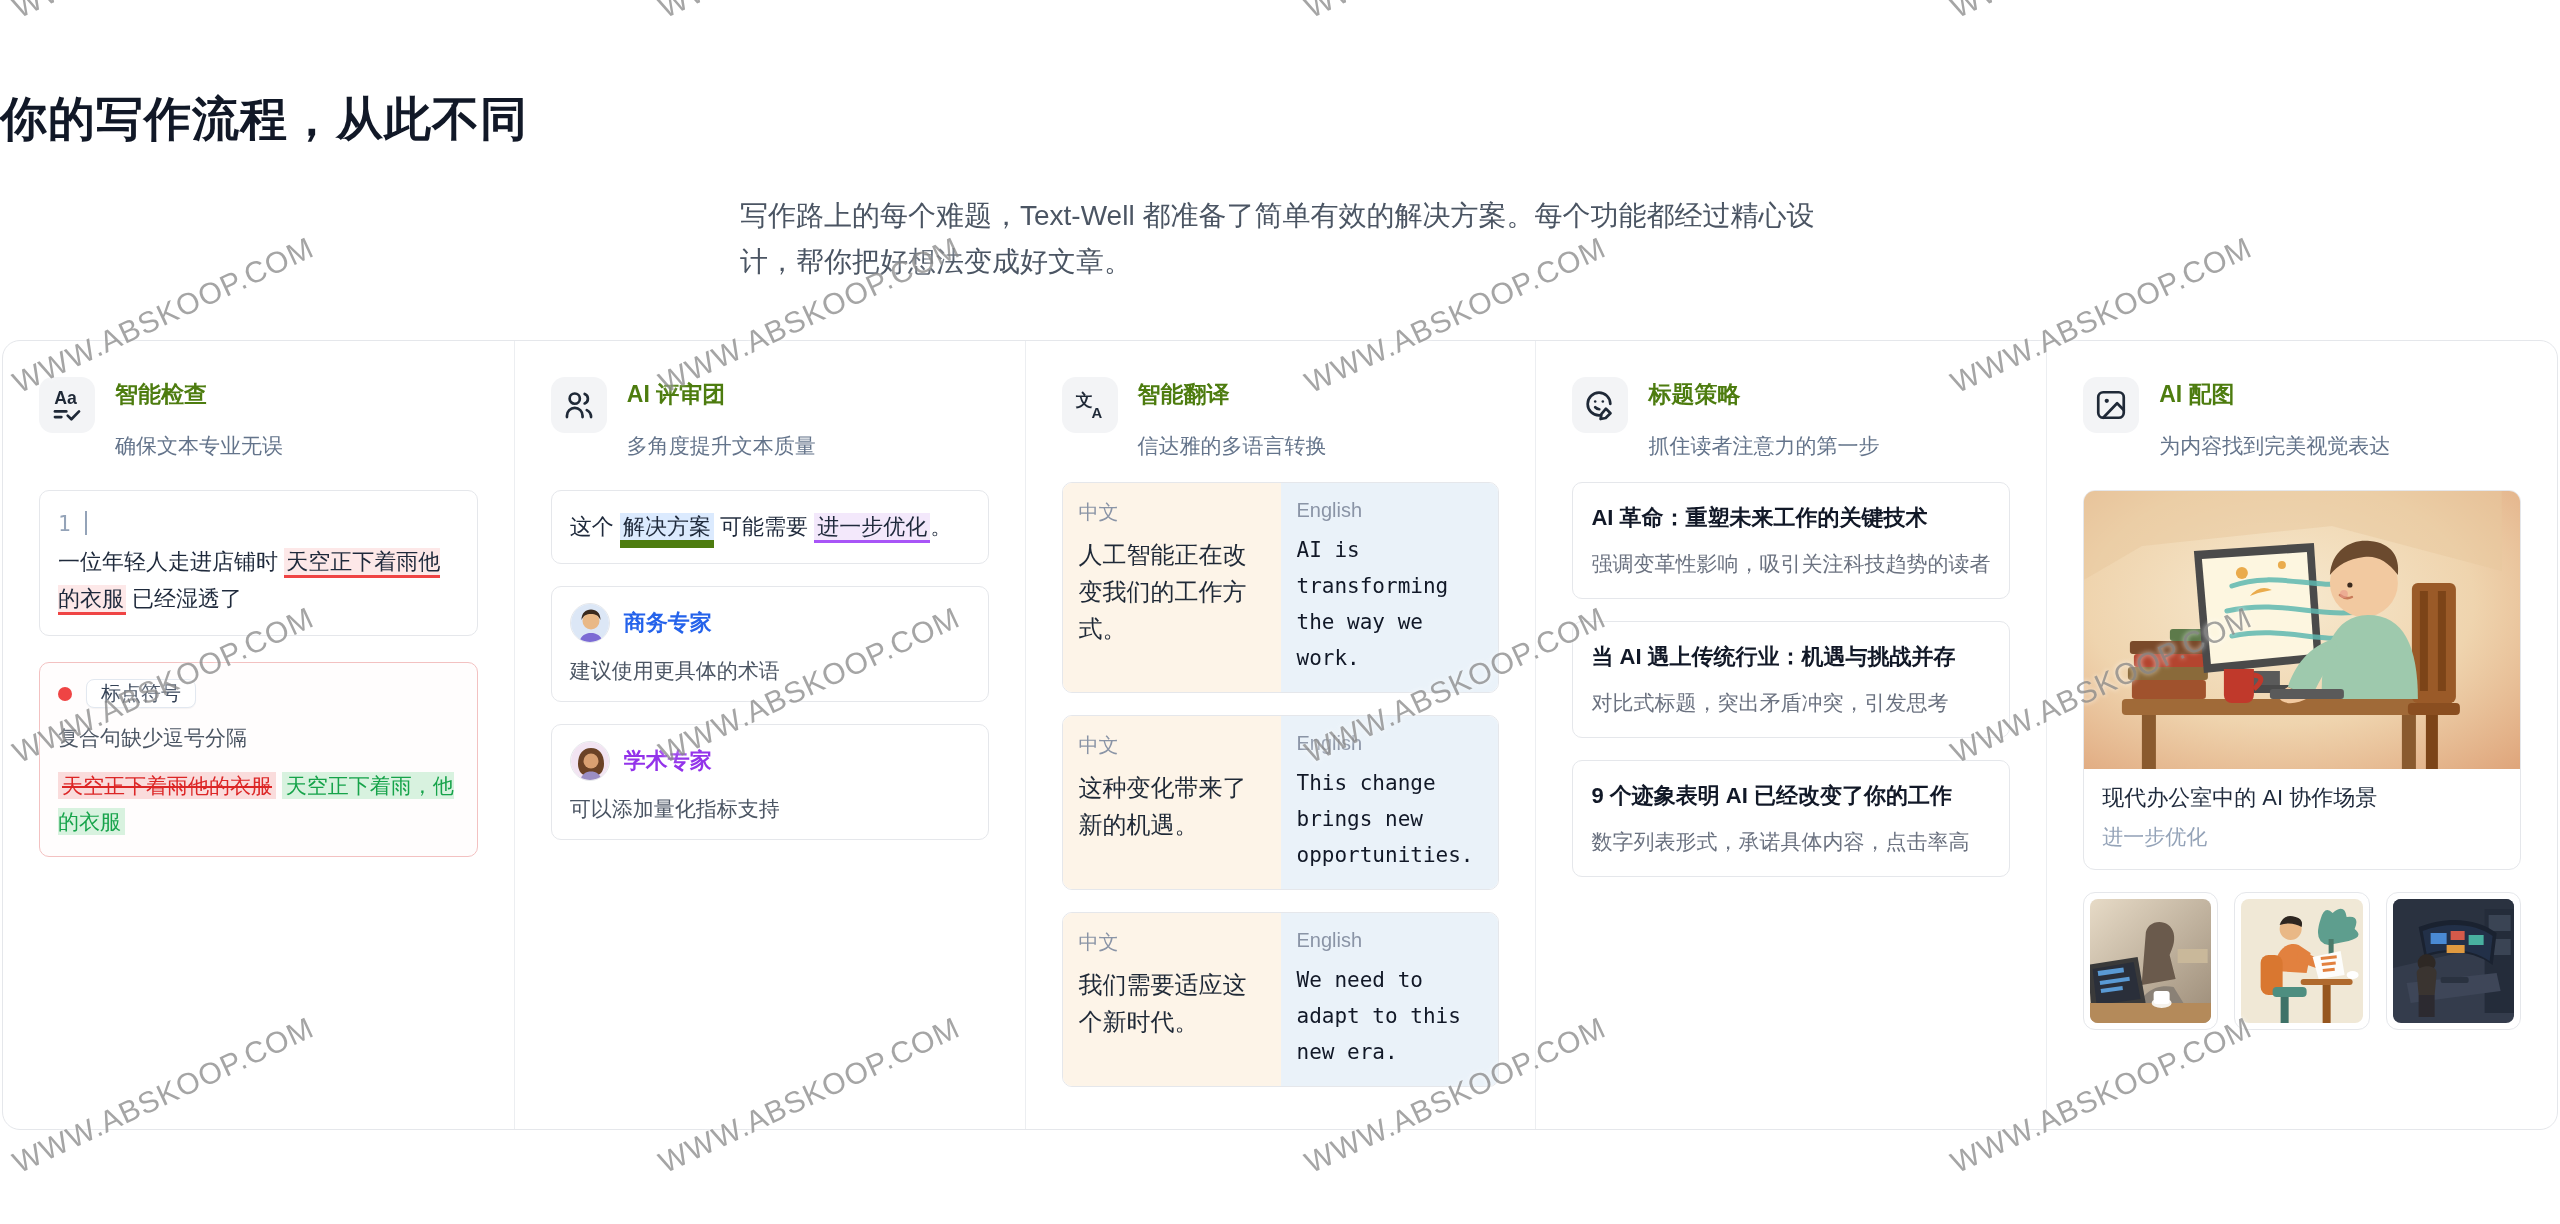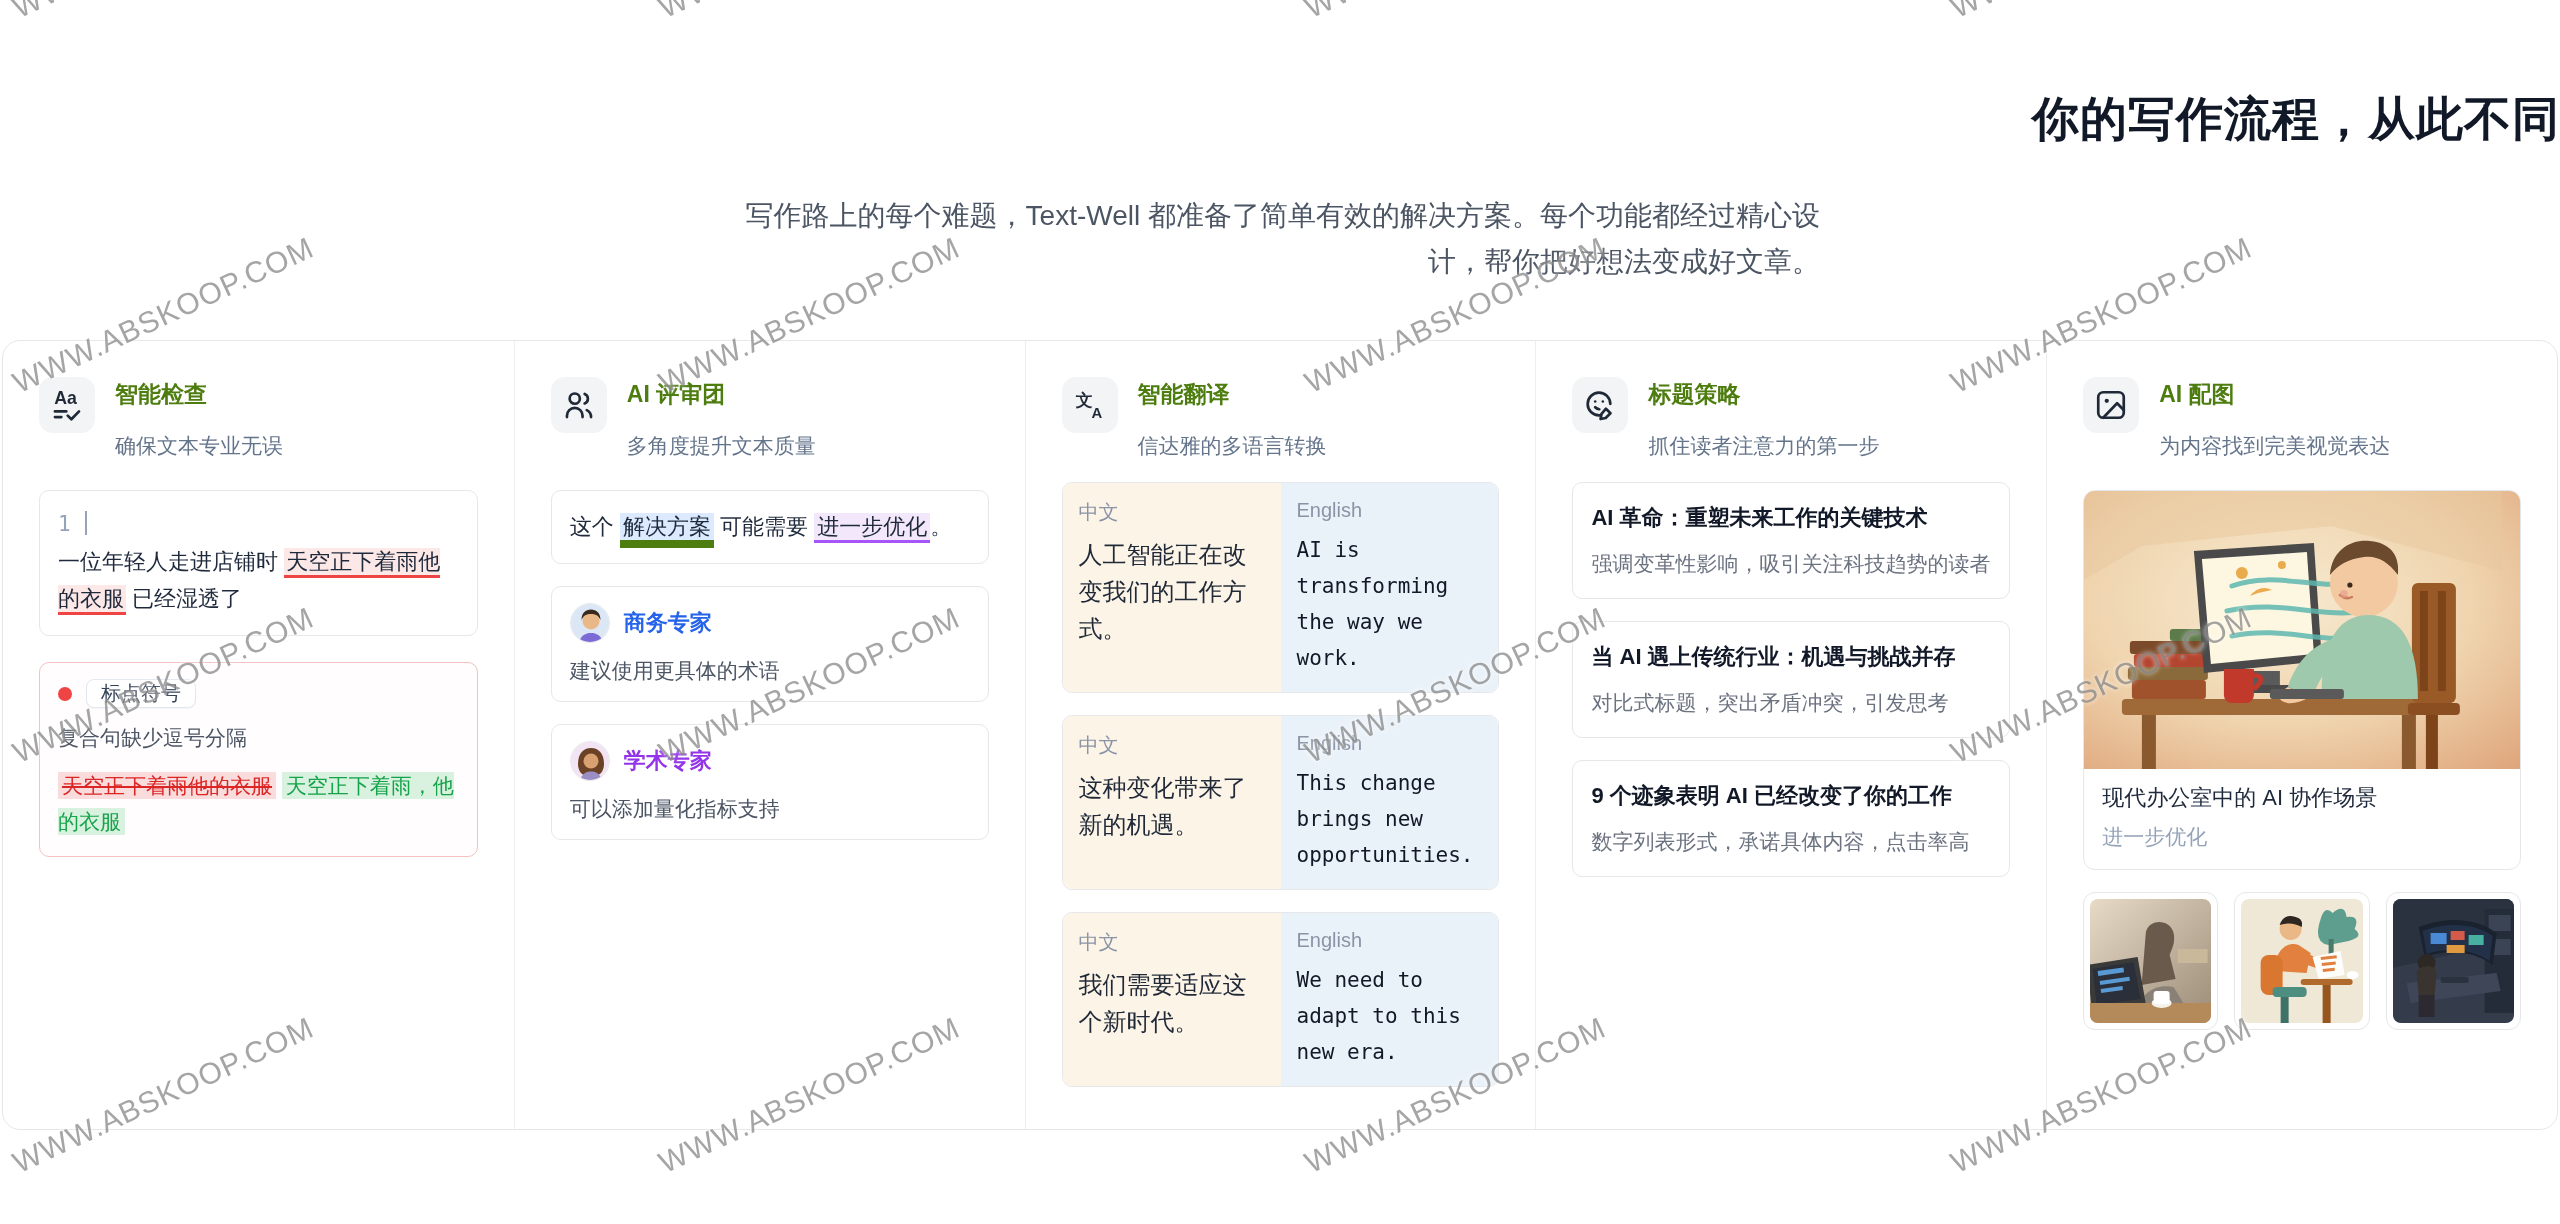--- a/index.html
+++ b/index.html
@@ -1,21 +1,21 @@
 <!DOCTYPE html>
 <html><head>
 <meta charset="utf-8">
 <style>
   * { margin:0; padding:0; box-sizing:border-box; }
   html,body { width:2560px; height:1224px; background:#ffffff; overflow:hidden;
     font-family:"Liberation Sans","DejaVu Sans",sans-serif; color:#1e293b; }
   .page { position:relative; width:2560px; height:1224px; }
 
   
-  .hero { text-align:right; padding-top:88px; }
+  .hero { text-align:left; padding-top:88px; }
   .hero-title { font-size:47px; font-weight:800; color:#111827; letter-spacing:1px; }
   .hero-sub { margin:42px auto 0; max-width:1080px; font-size:28px; line-height:46px; color:#4b5563; }
 
   
   .band { position:absolute; left:2px; right:2px; top:340px; height:790px;
     background:#fff; border:1px solid #e5e7eb; border-radius:18px;
     display:grid; grid-template-columns:repeat(5,1fr); }
   .col { padding:36px; min-width:0; }
   .col + .col { border-left:1px solid #eceef1; }
 

